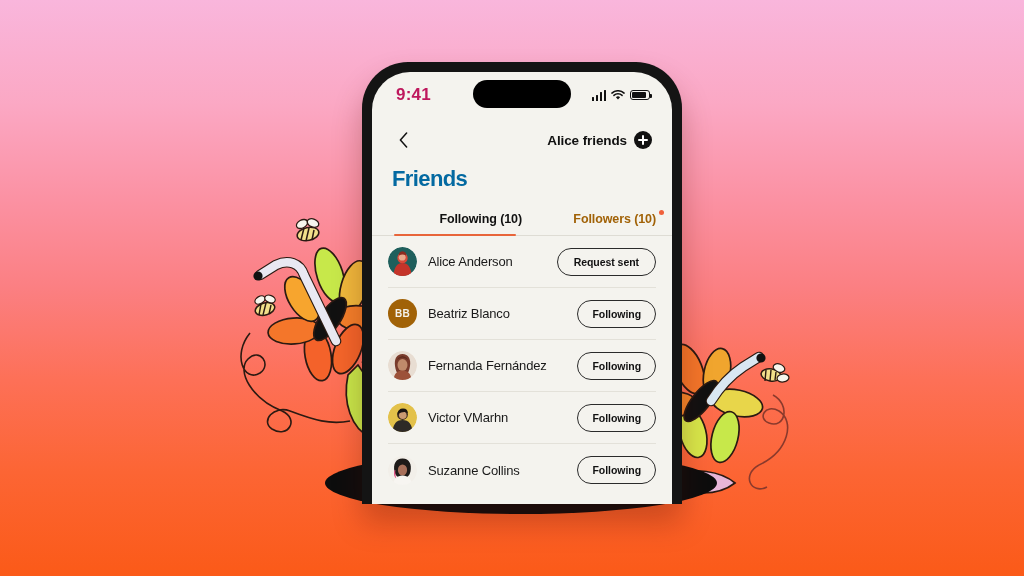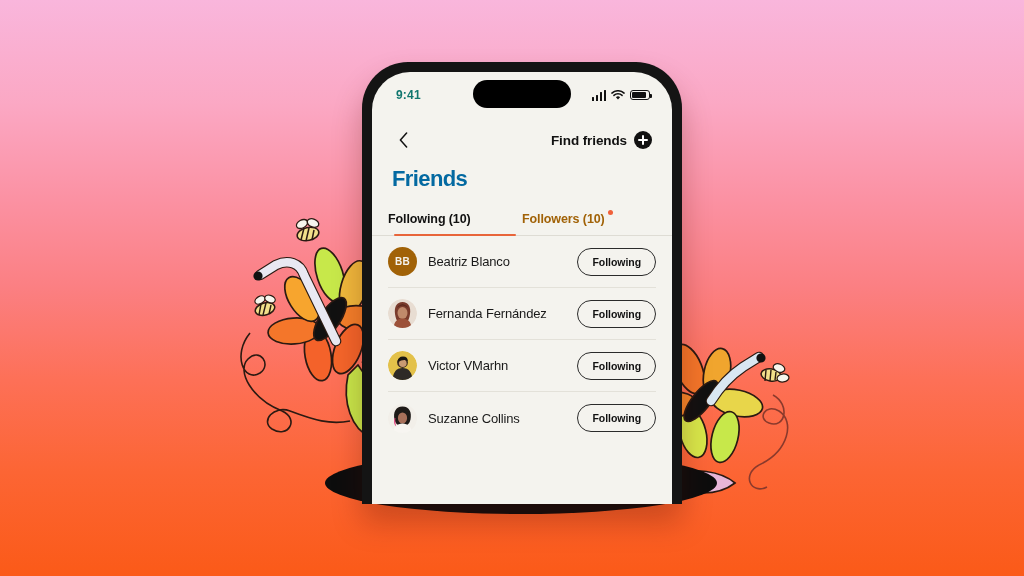--- a/index.html
+++ b/index.html
@@ -44,21 +44,21 @@
     overflow:hidden;
     position:relative;
   }
 
   
   #status-bar {
     height:46px; display:flex; align-items:center;
     justify-content:space-between; padding:0 22px 0 24px;
     position:relative;
   }
-  #status-time { font-size:12px; font-weight:700; color:#0f766e; letter-spacing:.2px; }
+  #status-time { font-size:17px; font-weight:700; color:#be185d; letter-spacing:.2px; }
   #dynamic-island {
     position:absolute; left:50%; top:8px; transform:translateX(-50%);
     width:98px; height:28px; background:#000; border-radius:16px;
   }
   #status-icons { display:flex; align-items:center; gap:5px; }
   .sig { display:flex; align-items:flex-end; gap:1.5px; height:11px; }
   .sig i { width:2.5px; background:#111; border-radius:.5px; display:block; }
   .sig i:nth-child(1){height:4px}.sig i:nth-child(2){height:6px}
   .sig i:nth-child(3){height:8.5px}.sig i:nth-child(4){height:11px}
   .batt { width:20px; height:10px; border:1.5px solid #111; border-radius:3px; padding:1.3px; position:relative; }
@@ -76,21 +76,21 @@
   #plus-icon { width:18px; height:18px; border-radius:50%; background:#111; position:relative; }
   #plus-icon::before,#plus-icon::after{content:"";position:absolute;background:#fff;border-radius:1px;}
   #plus-icon::before{left:4px;top:8.1px;width:10px;height:1.9px;}
   #plus-icon::after{top:4px;left:8.1px;height:10px;width:1.9px;}
 
   
   #page-title { font-size:22px; font-weight:800; color:#0369a1; padding:12px 32px 0 20px; letter-spacing:-.6px; }
 
   
   #tabs { display:flex; margin-top:14px; padding:0 16px; border-bottom:1px solid #dedcd4; }
-  .tab { flex:1; text-align:left; padding:6px 0 9px 0; font-size:12.5px; font-weight:700;
+  .tab { flex:1; text-align:right; padding:6px 0 9px 0; font-size:12.5px; font-weight:700;
          position:relative; cursor:pointer; letter-spacing:-.1px; }
   .tab.active { color:#111; }
   .tab.inactive { color:#a16207; font-weight:600; }
   .tab.active::after {
     content:""; position:absolute; left:6px; right:6px; bottom:-1px;
     height:2.2px; background:#e8653a; border-radius:2px;
   }
   .tab-badge { position:absolute; width:5px; height:5px; border-radius:50%;
                background:#f0603a; top:4px; margin-left:3px; }
 
@@ -225,38 +225,53 @@
       </div>
     </div>
 
     <div id="nav-bar">
       <div id="back-button">
         <svg width="9" height="16" viewBox="0 0 9 16">
           <path d="M7.6 1 L1.4 8 L7.6 15" stroke="#111" stroke-width="1.5" fill="none" stroke-linecap="round" stroke-linejoin="round"></path>
         </svg>
       </div>
       <div id="find-friends">
-        <span id="find-friends-label">Find friends</span>
+        <span id="find-friends-label">Alice friends</span>
         <span id="plus-icon"></span>
       </div>
     </div>
 
     <h1 id="page-title">Friends</h1>
 
     <div id="tabs">
       <div class="tab active">
         <span>Following (10)</span>
       </div>
       <div class="tab inactive">
         <span>Followers (10)</span><span class="tab-badge"></span>
       </div>
     </div>
 
     <div id="friends-list">
 
+      <div class="friend-row">
+        <div class="friend-left">
+          <div class="avatar">
+            <svg width="29" height="29" viewBox="0 0 29 29">
+              <circle cx="14.5" cy="14.5" r="14.5" fill="#1f5f5c"></circle>
+              <circle cx="14.5" cy="11" r="5.2" fill="#d84a3a"></circle>
+              <circle cx="14.2" cy="10.2" r="3.4" fill="#e9a98c"></circle>
+              <path d="M14.5 16 C20 16 23 20 23.5 29 L5.5 29 C6 20 9 16 14.5 16 Z" fill="#c4342a"></path>
+              <path d="M11 6 Q14.5 2.6 18 6 L18 8.5 Q14.5 6.5 11 8.5 Z" fill="#8d2b20"></path>
+            </svg>
+          </div>
+          <span class="friend-name">Alice Anderson</span>
+        </div>
+        <button class="action-btn wide">Request sent</button>
+      </div>
 
       <div class="friend-row">
         <div class="friend-left">
           <div class="avatar">
             <div class="avatar-initials">BB</div>
           </div>
           <span class="friend-name">Beatriz Blanco</span>
         </div>
         <button class="action-btn">Following</button>
       </div>

